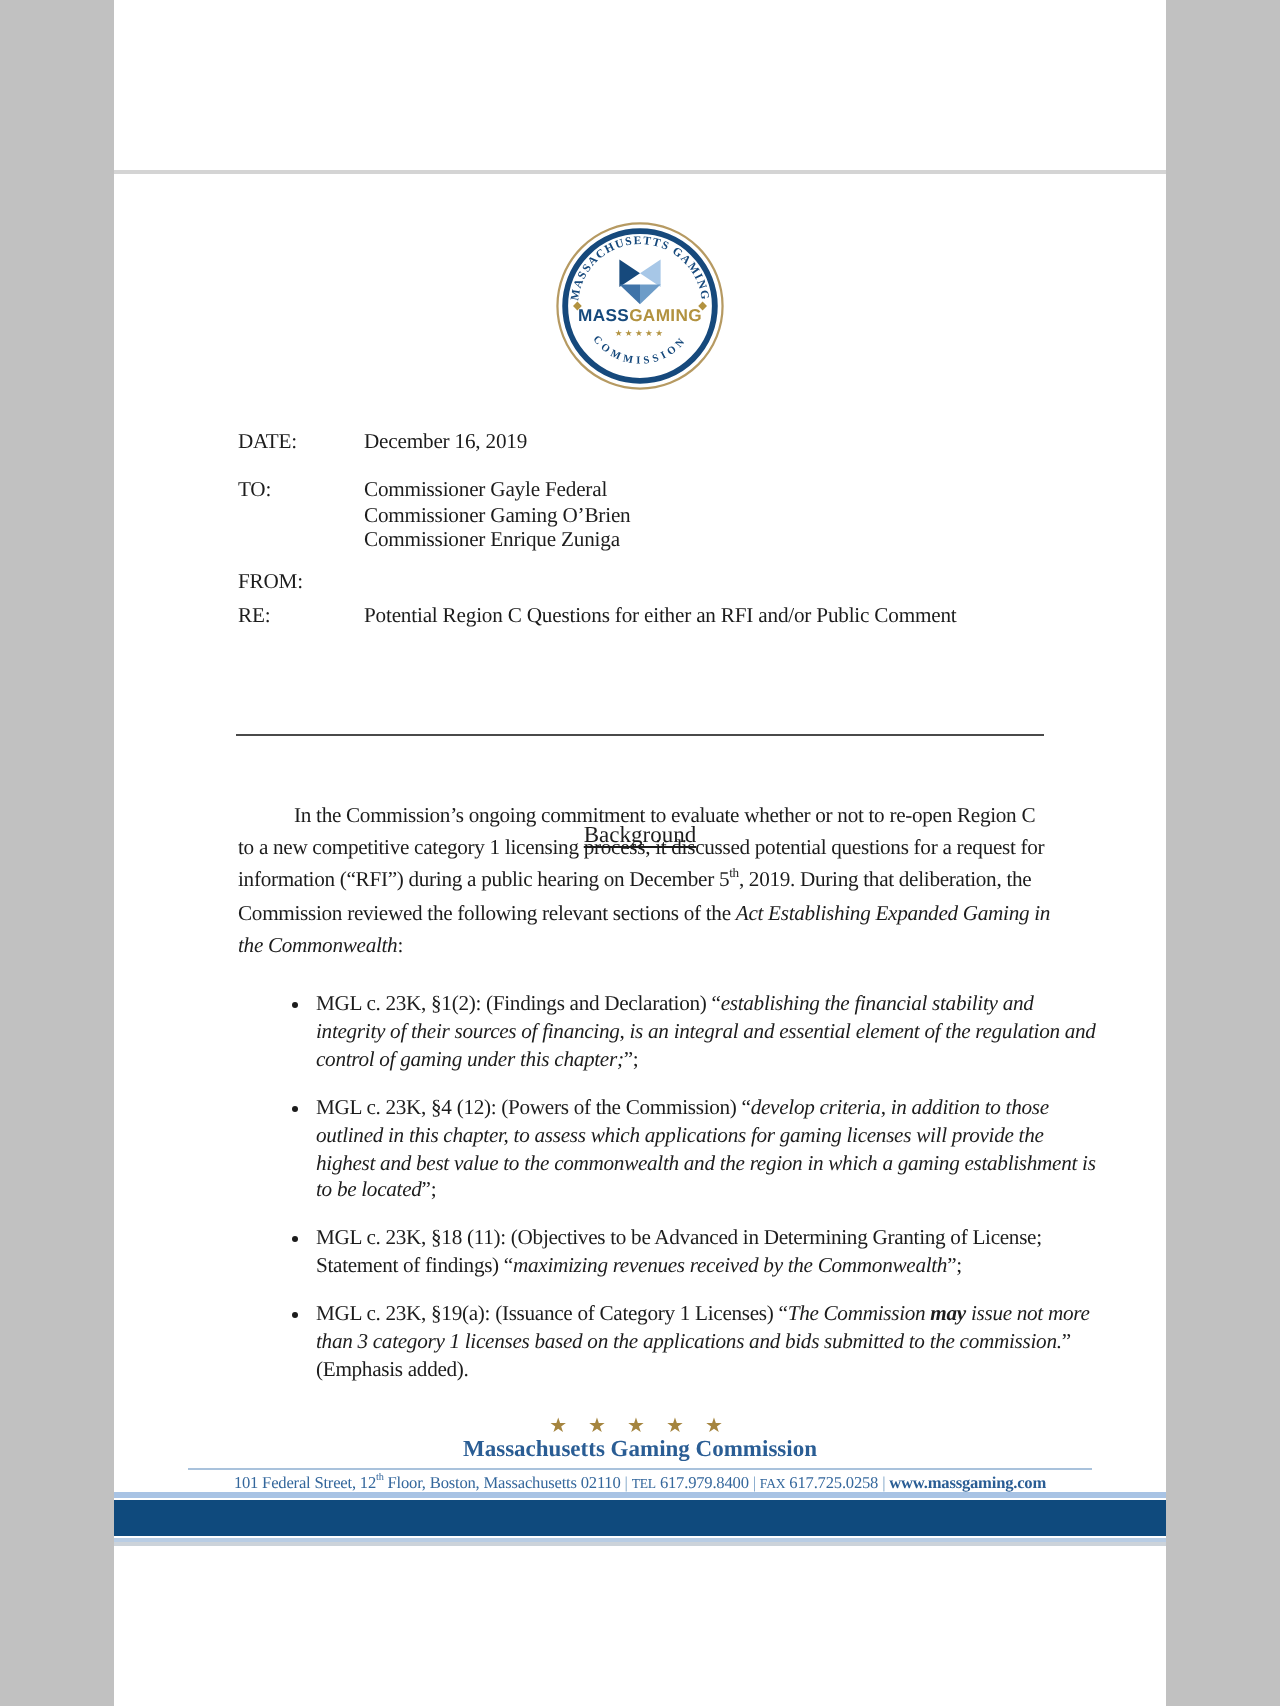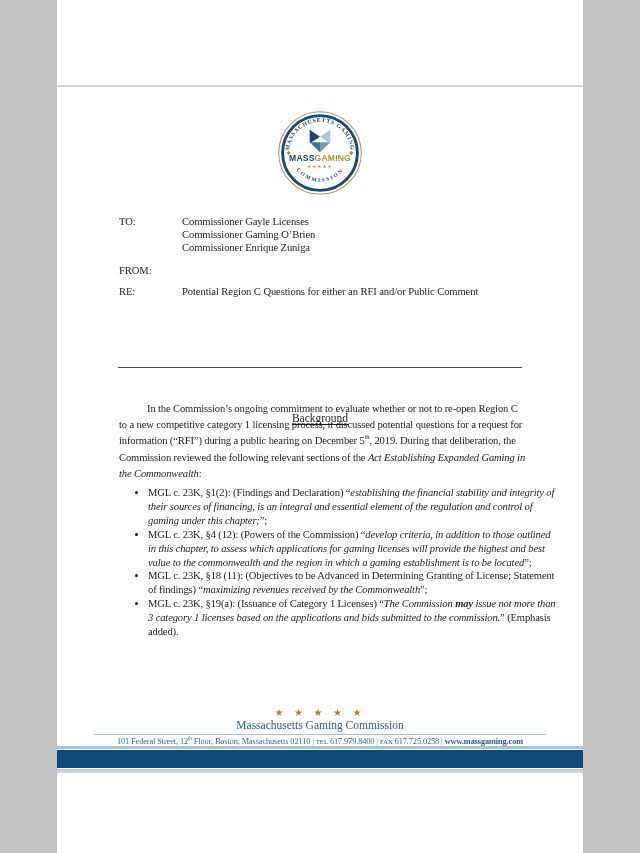--- a/index.html
+++ b/index.html
@@ -31,34 +31,34 @@
   #divider-rule{position:absolute;top:280px;left:61px;width:404px;border-top:1px solid #4a4a4a;}
 
   #section-heading{position:absolute;top:290px;left:0;width:100%;text-align:center;
     font-size:11.5px;color:#1c1c1c;text-decoration:underline;text-underline-offset:2px;margin-top:35px;}
 
   #body-paragraph{position:absolute;top:314px;left:62px;width:407px;margin:0;
     font-size:10.6px;line-height:16.2px;color:#1c1c1c;letter-spacing:-0.15px;text-indent:28px;}
 
   #bullet-list{position:absolute;top:399px;left:62px;width:412px;margin:0;padding:0 0 0 29px;
     font-size:10.6px;line-height:13.9px;color:#1c1c1c;letter-spacing:-0.15px;}
-  #bullet-list li{margin:0;padding:0 2px 0 0;}
+  #bullet-list li{margin:10px;padding:0 2px 0 0;}
 
   .run-i{font-style:italic;}
   .run-bi{font-weight:bold;font-style:italic;}
   .run-sup{vertical-align:super;font-size:0.62em;line-height:0;}
   .run-sc{font-size:0.82em;}
   .run-sep{color:#7aa1c6;}
   .run-link{font-weight:bold;color:#2a5d94;}
 
   
   #footer-stars{position:absolute;top:620px;left:0;width:100%;text-align:center;
     font-size:10px;letter-spacing:4px;color:#a5853f;}
   #footer-org{position:absolute;top:632px;left:0;width:100%;text-align:center;
-    font-size:11.5px;color:#2a5d94;}
+    font-size:11.5px;color:#2a5d94;font-weight:bold;}
   #footer-rule{position:absolute;top:647px;left:37px;width:452px;border-top:1px solid #a9c2dc;}
   #footer-address{position:absolute;top:650px;left:0;width:100%;text-align:center;
     font-size:8.3px;line-height:10px;color:#34679c;letter-spacing:-0.1px;}
 
   #bottom-band{position:absolute;bottom:0;left:0;width:100%;}
   #bottom-stripe-top{height:2.5px;background:#a8c3e4;margin-bottom:1px;}
   #bottom-bar{height:18px;background:#0f4a7d;}
   #bottom-stripe-bottom{height:2.5px;background:#b9cde4;margin-top:1px;}
 </style>
 </head>
@@ -91,23 +91,29 @@
       <polygon points="0,-1.5 12,-1.5 0,10" fill="#6d9cc8"></polygon>
     </g>
     <text x="50" y="59" text-anchor="middle" font-family="Liberation Sans, sans-serif" font-size="10" font-weight="bold" letter-spacing="0.2">
       <tspan fill="#16497c">MASS</tspan><tspan fill="#b2923f">GAMING</tspan>
     </text>
     <text x="50" y="67.5" text-anchor="middle" font-size="5" fill="#b2923f" letter-spacing="1.4">★★★★★</text>
   </svg>
 
   <div id="memo">
       <div class="memo-row">
+        <div class="memo-label">DATE:</div>
+        <div class="memo-value">
+          <div>December 16, 2019</div>
+        </div>
+      </div>
+      <div class="memo-row">
         <div class="memo-label">TO:</div>
         <div class="memo-value">
-          <div>Commissioner Gayle Licenses</div>
+          <div>Commissioner Gayle Federal</div>
           <div>Commissioner Gaming O’Brien</div>
           <div>Commissioner Enrique Zuniga</div>
         </div>
       </div>
       <div class="memo-row">
         <div class="memo-label">FROM:</div>
       </div>
       <div class="memo-row">
         <div class="memo-label">RE:</div>
         <div class="memo-value">

